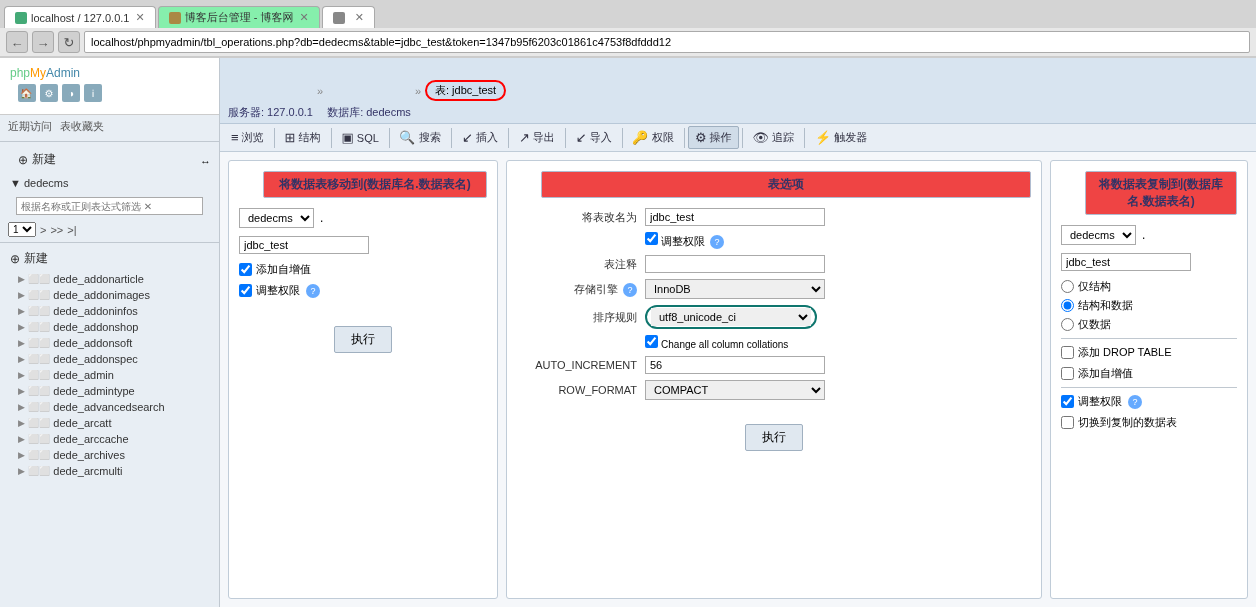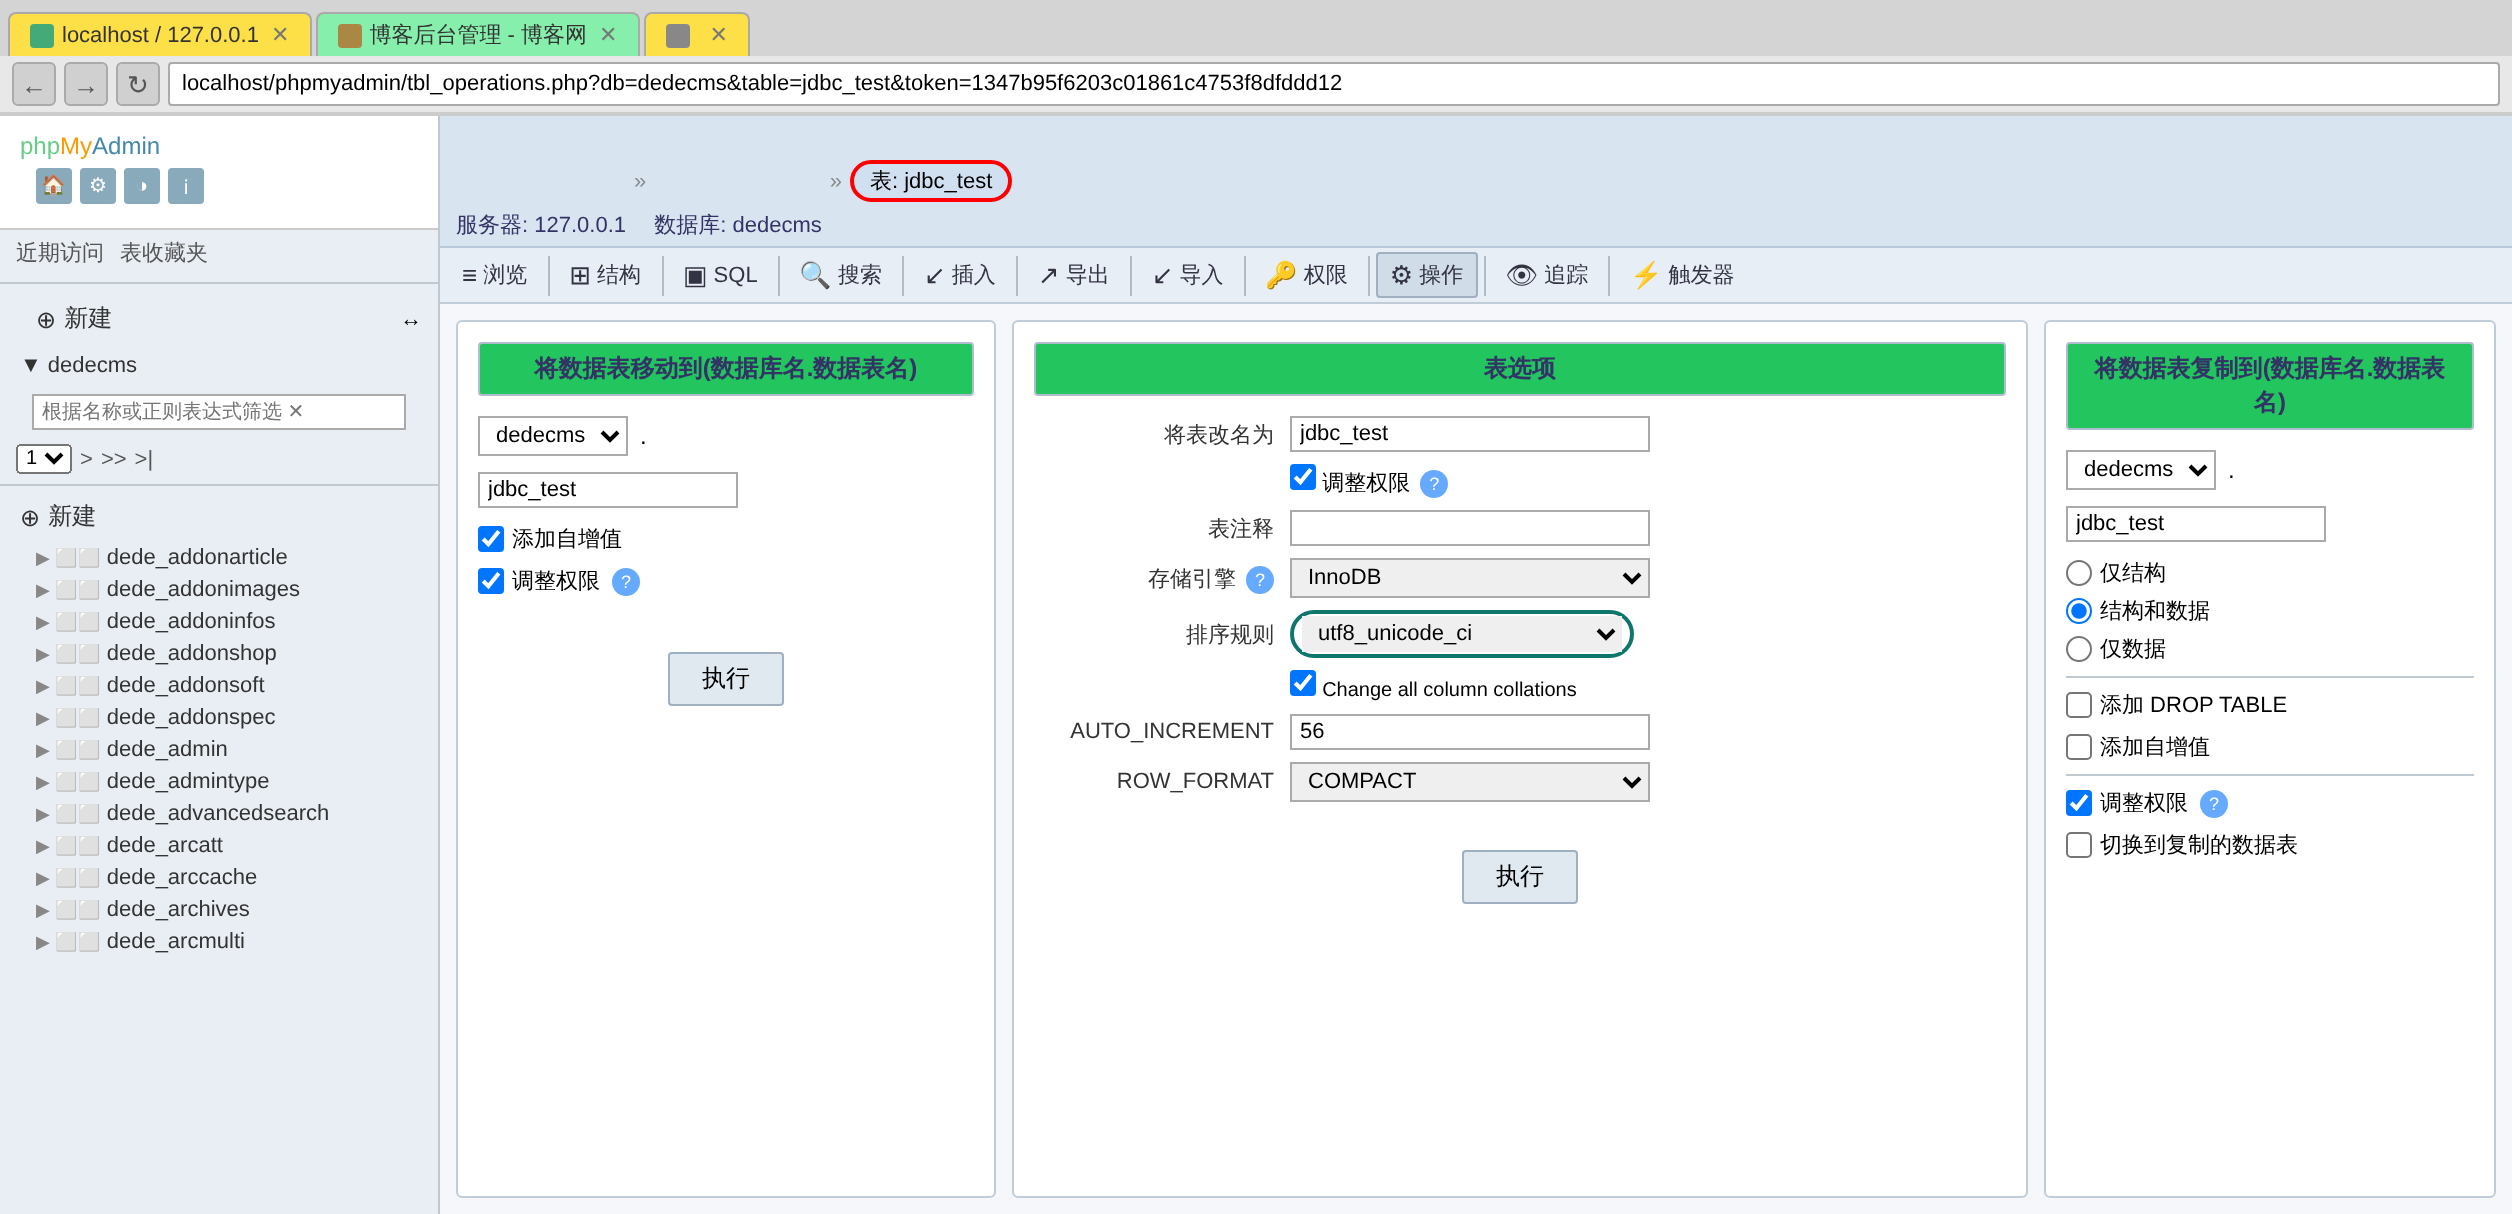--- a/index.html
+++ b/index.html
@@ -1,21 +1,21 @@
 <!DOCTYPE html>
 <html><head>
   <meta charset="utf-8">
   <style>
     * { box-sizing: border-box; margin: 0; padding: 0; }
     body { font-family: Arial, sans-serif; font-size: 12px; background: #f0f0f0; overflow: hidden; }
 
     
     .browser-chrome { background: #e8e8e8; border-bottom: 1px solid #ccc; }
     .tab-bar { display: flex; align-items: flex-end; padding: 4px 4px 0; background: #d4d4d4; height: 28px; }
-    .tab { display: flex; align-items: center; padding: 4px 10px; background: #fde047; border: 1px solid #aaa; border-bottom: none; border-radius: 4px 4px 0 0; font-size: 11px; margin-right: 2px; height: 22px; color: #333; }
+    .tab { display: flex; align-items: center; padding: 4px 10px; background: #ffffff; border: 1px solid #aaa; border-bottom: none; border-radius: 4px 4px 0 0; font-size: 11px; margin-right: 2px; height: 22px; color: #333; }
     .tab.active { background: #86efac; z-index: 2; }
     .tab-close { margin-left: 6px; color: #777; cursor: pointer; }
     .tab-favicon { width: 12px; height: 12px; margin-right: 4px; background: #4a6; border-radius: 2px; }
     .address-bar-row { display: flex; align-items: center; padding: 3px 6px; background: #e8e8e8; gap: 4px; border-bottom: 1px solid #ccc; }
     .nav-btn { width: 22px; height: 22px; background: #d0d0d0; border: 1px solid #aaa; border-radius: 3px; cursor: pointer; display: flex; align-items: center; justify-content: center; font-size: 13px; color: #555; }
     .address-bar { flex: 1; height: 22px; border: 1px solid #aaa; padding: 2px 6px; font-size: 11px; background: #fff; border-radius: 2px; }
 
     
     .pma-container { display: flex; height: calc(607px - 58px); }
 
@@ -47,25 +47,25 @@
 
     .toolbar { background: #e8eef5; border-bottom: 1px solid #c0ccd8; display: flex; flex-wrap: wrap; align-items: center; padding: 2px 4px; gap: 1px; }
     .tb-btn { display: flex; align-items: center; gap: 3px; padding: 3px 6px; cursor: pointer; color: #334; font-size: 11px; border: 1px solid transparent; border-radius: 2px; }
     .tb-icon { font-size: 13px; }
     .tb-sep { width: 1px; height: 20px; background: #b0bcc8; margin: 0 2px; }
 
     
     .content-panels { display: flex; flex: 1; overflow: hidden; gap: 0; padding: 8px; gap: 8px; }
 
     .panel { background: #fff; border: 1px solid #c0ccd8; border-radius: 3px; padding: 10px; }
-    .panel-title { font-size: 12px; font-weight: bold; color: #336; background: #22c55e; border: 1px solid #b0bcd0; padding: 4px 8px; margin-bottom: 10px; border-radius: 2px; text-align: center; }
+    .panel-title { font-size: 12px; font-weight: bold; color: #336; background: #ef4444; border: 1px solid #b0bcd0; padding: 4px 8px; margin-bottom: 10px; border-radius: 2px; text-align: center; margin-left: 24px; }
 
     .left-panel { width: 270px; flex-shrink: 0; }
     .center-panel { flex: 1; }
-    .right-panel { width: 226px; flex-shrink: 0; }
+    .right-panel { width: 198px; flex-shrink: 0; }
 
     .form-row { display: flex; align-items: center; gap: 6px; margin-bottom: 8px; }
     select.form-select { padding: 2px 4px; border: 1px solid #aaa; font-size: 11px; background: #fff; }
     input.form-input { padding: 2px 4px; border: 1px solid #aaa; font-size: 11px; width: 130px; }
     .checkbox-row { display: flex; align-items: center; gap: 4px; margin-bottom: 6px; font-size: 11px; }
     .exec-btn { background: #e0e8f0; border: 1px solid #a0b0c0; padding: 4px 16px; font-size: 12px; cursor: pointer; border-radius: 2px; margin-top: 8px; }
 
     .center-grid { display: grid; grid-template-columns: 120px 1fr; gap: 6px 8px; align-items: center; font-size: 11px; }
     .cg-label { text-align: right; color: #333; white-space: nowrap; }
     .cg-value { }

